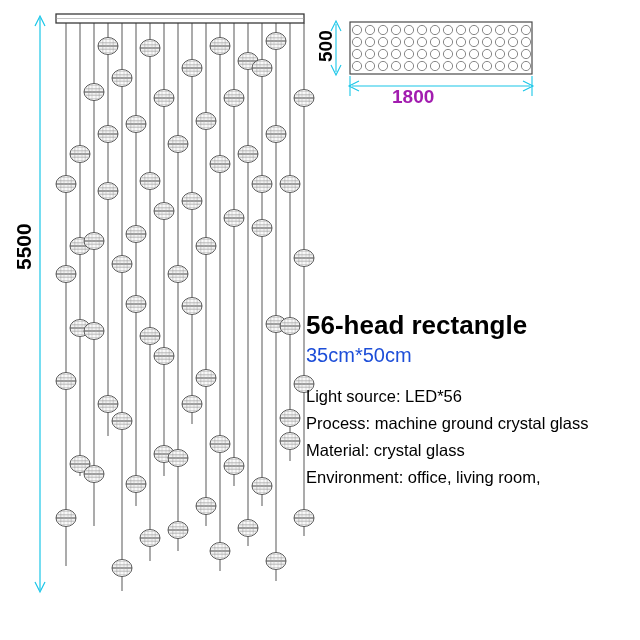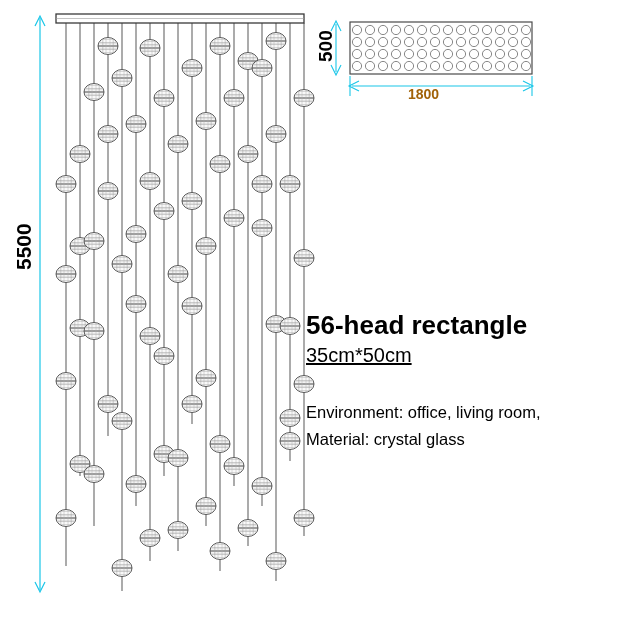--- a/index.html
+++ b/index.html
@@ -56,25 +56,25 @@
   
   #plan-view {
     position: absolute;
     left: 318px;
     top: 10px;
     width: 230px;
     height: 100px;
   }
   #plan-width-label {
     position: absolute;
-    left: 408px;
+    left: 392px;
     top: 86px;
-    font-size: 14px;
+    font-size: 19px;
     font-weight: bold;
-    color: #a16207;
+    color: #a21caf;
   }
   #plan-depth-label {
     position: absolute;
     left: 315px;
     top: 62px;
     transform: rotate(-90deg);
     transform-origin: left top;
     font-size: 19px;
     font-weight: bold;
     color: #000;
@@ -91,23 +91,22 @@
   #spec-title {
     font-size: 26px;
     font-weight: bold;
     line-height: 30px;
     margin: 0 0 2px 0;
     color: #000;
   }
   #spec-subtitle {
     font-size: 20px;
     line-height: 26px;
-    margin: 0 0 31px 0;
-    color: #000000;
-    text-decoration: underline;
+    margin: 0 0 15px 0;
+    color: #1d4ed8;
   }
   .spec-line {
     font-size: 16.5px;
     line-height: 27px;
     color: #000;
     white-space: nowrap;
   }
   .spec-line sup {
     font-size: 11px;
     vertical-align: super;
@@ -352,20 +351,26 @@
     </g>
   </svg>
   <div id="plan-width-label">1800</div>
   <div id="plan-depth-label">500</div>
 
   <div id="spec-panel">
     <h1 id="spec-title">56-head rectangle</h1>
     <div id="spec-subtitle">35cm*50cm</div>
 
     <div class="spec-line">
-      <span>Environment: office, living room,</span>
+      <span>Light source: LED*56</span>
+    </div>
+    <div class="spec-line">
+      <span>Process: machine ground crystal glass</span>
     </div>
     <div class="spec-line">
       <span>Material: crystal glass</span>
     </div>
+    <div class="spec-line">
+      <span>Environment: office, living room,</span>
+    </div>
   </div>
 
 </div>
 
 </body></html>

